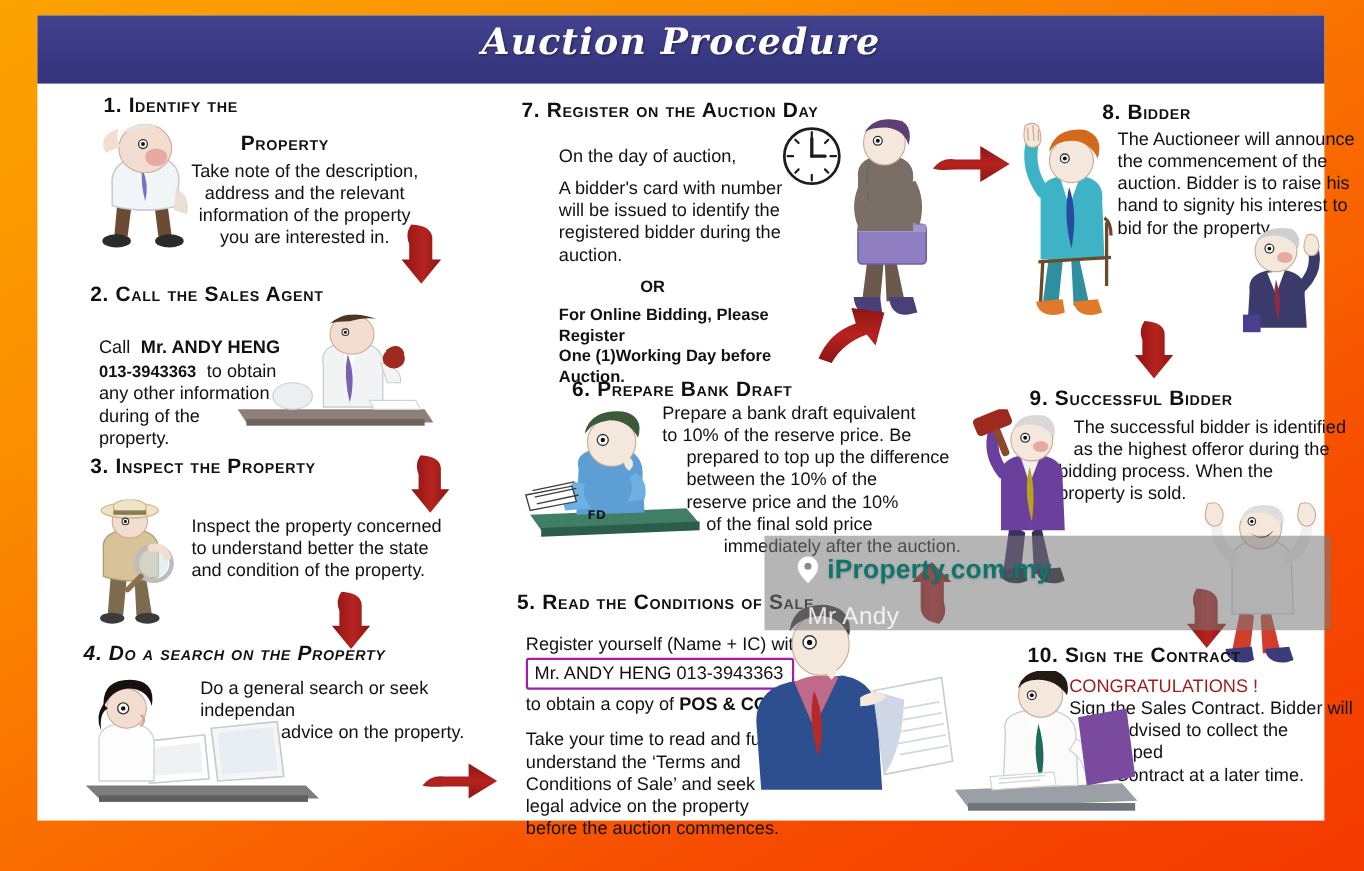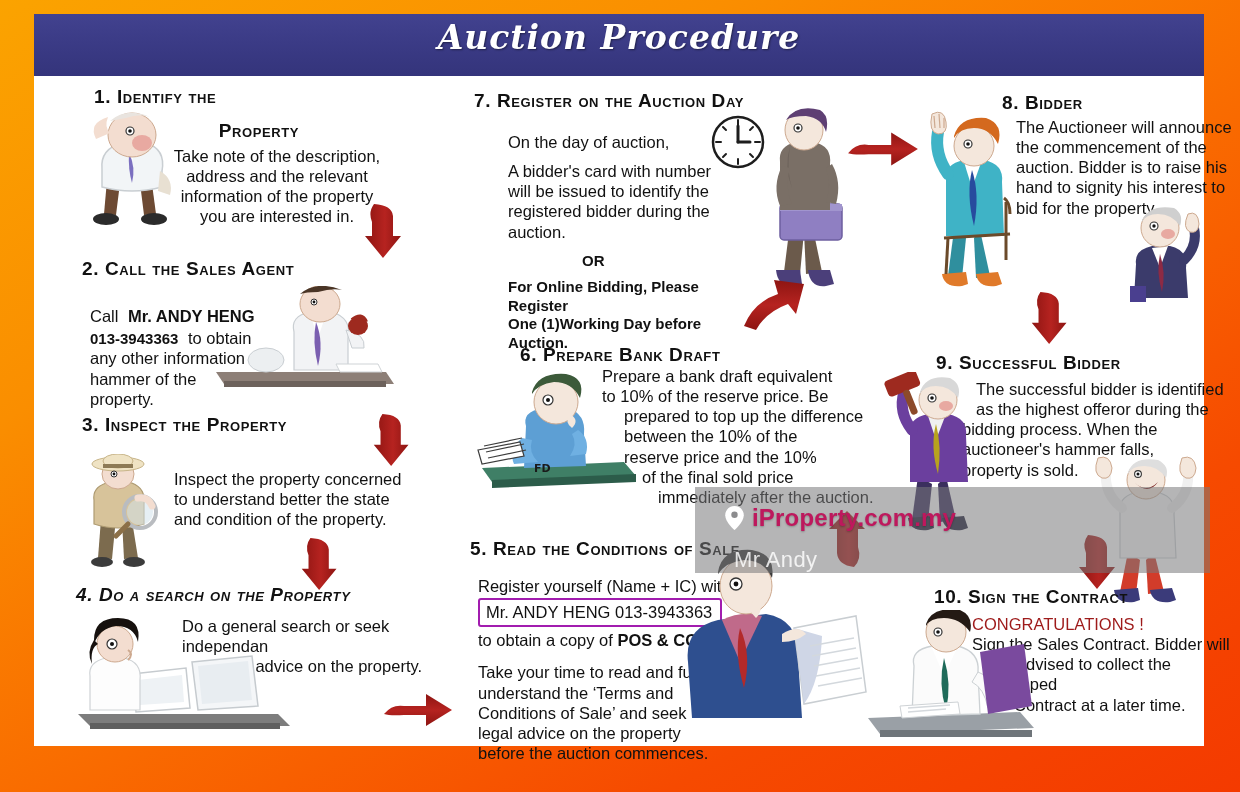--- a/index.html
+++ b/index.html
@@ -56,21 +56,21 @@
   
   .art{position:absolute;}
   
   .wm-band{
     position:absolute;left:661px;top:473px;width:515px;height:86px;
     background:rgba(120,120,122,.55);
   }
   .wm-row{
     position:absolute;left:690px;top:490px;
     display:flex;align-items:center;gap:7px;
-    color:#be185d;font-size:24px;font-weight:bold;letter-spacing:.2px;
+    color:#0f766e;font-size:24px;font-weight:bold;letter-spacing:.2px;
     text-shadow:0 1px 2px rgba(0,0,0,.25);
   }
   .wm-sub{
     position:absolute;left:700px;top:533px;
     color:rgba(255,255,255,.82);font-size:22px;letter-spacing:.4px;
   }
 </style>
 </head>
 <body>
 
@@ -135,21 +135,21 @@
     <div class="body" style="position:absolute;left:56px;top:292px;width:200px;">
       <div>
         <span>Call</span>
         <span class="bold" style="margin-left:5px;text-align:right;">Mr. ANDY HENG</span>
       </div>
       <div style="margin-top:2px;">
         <span class="bold" style="font-size:15px;">013-3943363</span>
         <span style="margin-left:5px;">to obtain</span>
       </div>
       <div>any other information</div>
-      <div>hammer of the</div>
+      <div>during of the</div>
       <div>property.</div>
     </div>
 
     <svg class="art" style="left:172px;top:272px;" width="190" height="110" viewBox="0 0 190 110">
       <path d="M10 86 L180 86 L188 98 L18 98 Z" fill="#8d7f77"></path>
       <rect x="18" y="95" width="162" height="6" fill="#6d625c"></rect>
       <path d="M88 46 Q84 30 104 26 L126 26 Q146 32 142 52 L142 84 L88 84 Z" fill="#f2f3f5" stroke="#c9ced2" stroke-width="1.2"></path>
       <path d="M104 28 L112 52 L120 28 Z" fill="#ffffff"></path>
       <path d="M110 36 Q118 56 112 80 Q106 56 110 36 Z" fill="#7b5fb0"></path>
       <ellipse cx="114" cy="18" rx="20" ry="18" fill="#f3ddd0" stroke="#cda98f" stroke-width="1"></ellipse>
@@ -456,21 +456,20 @@
     <div class="step" style="left:902px;top:338px;width:300px;">
       <div class="head">
         <span>9.</span>
         <span style="font-variant:small-caps;">Successful Bidder</span>
       </div>
     </div>
     <div class="body" style="position:absolute;left:928px;top:365px;width:265px;">
       <div style="padding-left:14px;">The successful bidder is identified</div>
       <div style="padding-left:14px;">as the highest offeror during the</div>
       <div>bidding process. When the</div>
-      <div>auctioneer's hammer falls,</div>
       <div>property is sold.</div>
     </div>
 
     <svg class="art" style="left:848px;top:358px;" width="110" height="165" viewBox="0 0 110 165">
       <path d="M36 104 L30 148 L46 150 L50 112 Z" fill="#3b2f5e"></path>
       <path d="M64 104 L74 148 L58 150 L56 112 Z" fill="#3b2f5e"></path>
       <path d="M26 146 Q28 160 46 158 L52 156 L50 144 Z" fill="#1f1f3a"></path>
       <path d="M60 146 Q62 160 80 158 L86 156 L82 144 Z" fill="#1f1f3a"></path>
       <path d="M28 62 Q26 46 46 42 L66 42 Q86 46 84 64 L86 110 L28 110 Z" fill="#6b3f9e"></path>
       <path d="M46 44 L54 68 L64 42 Z" fill="#f0f0f0"></path>

